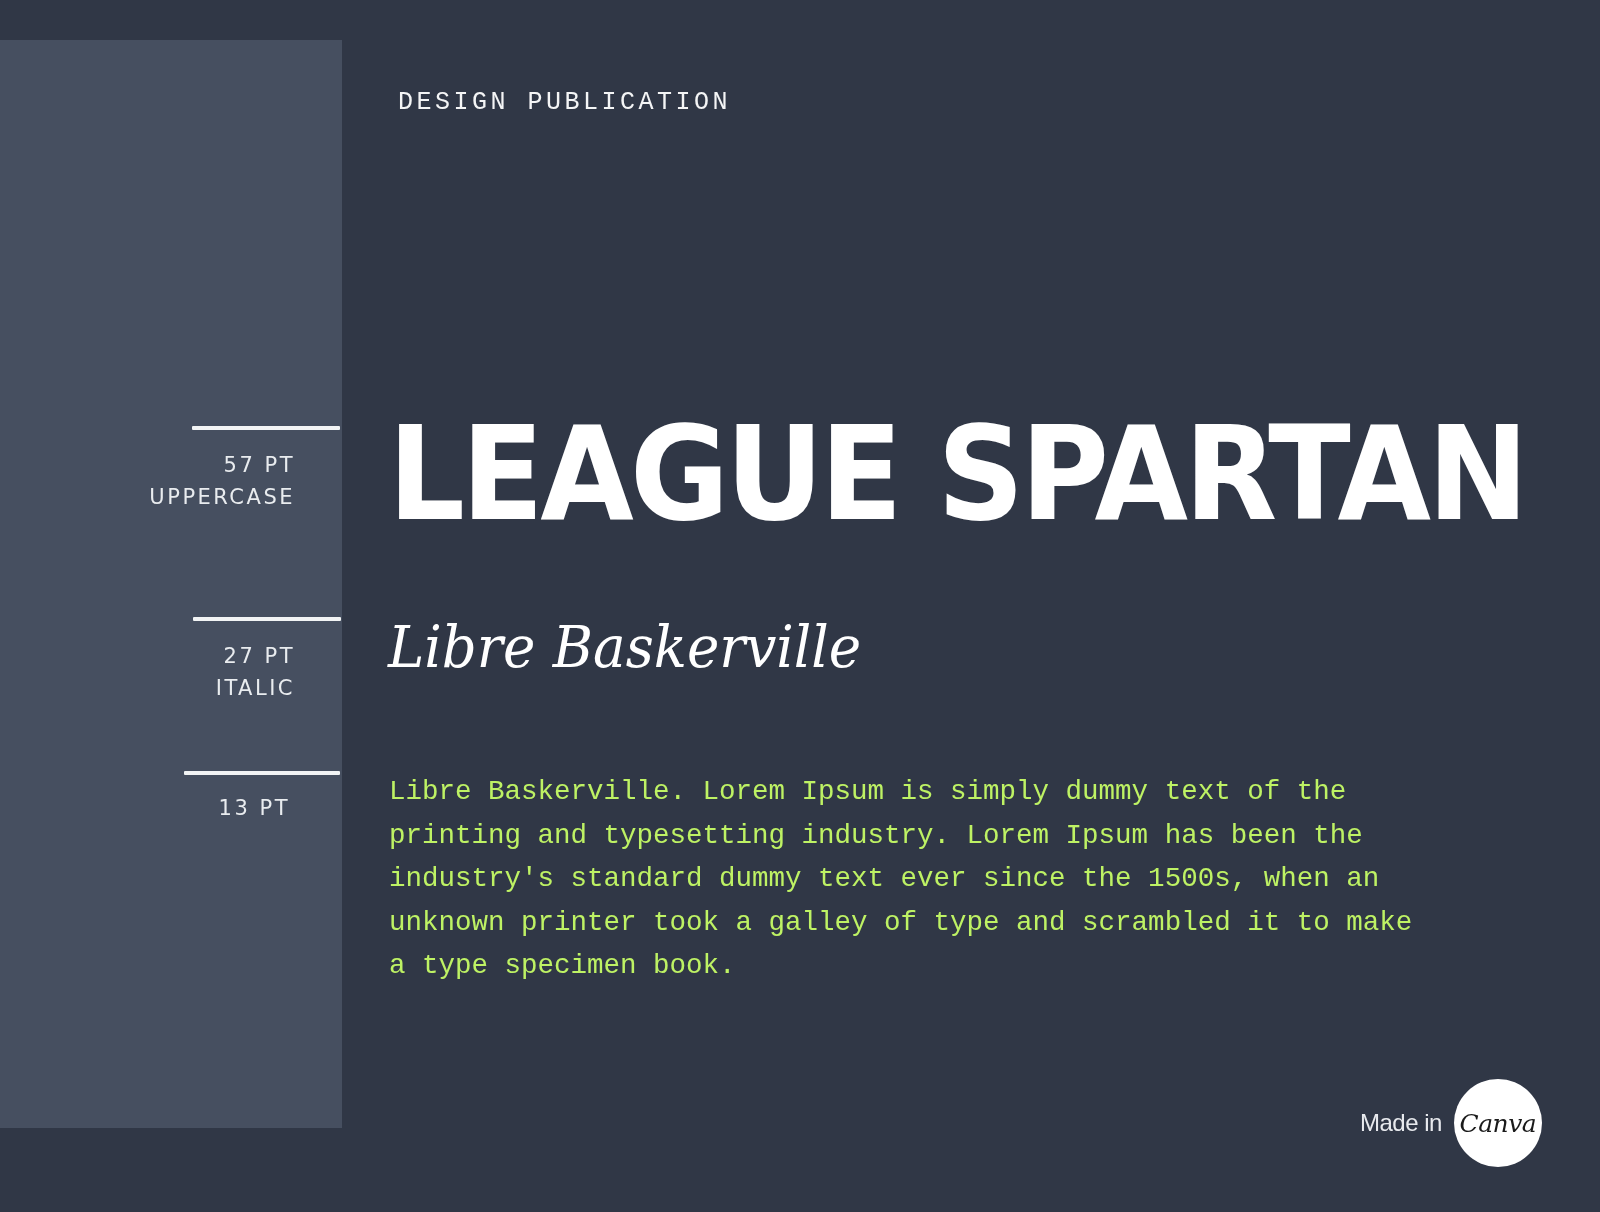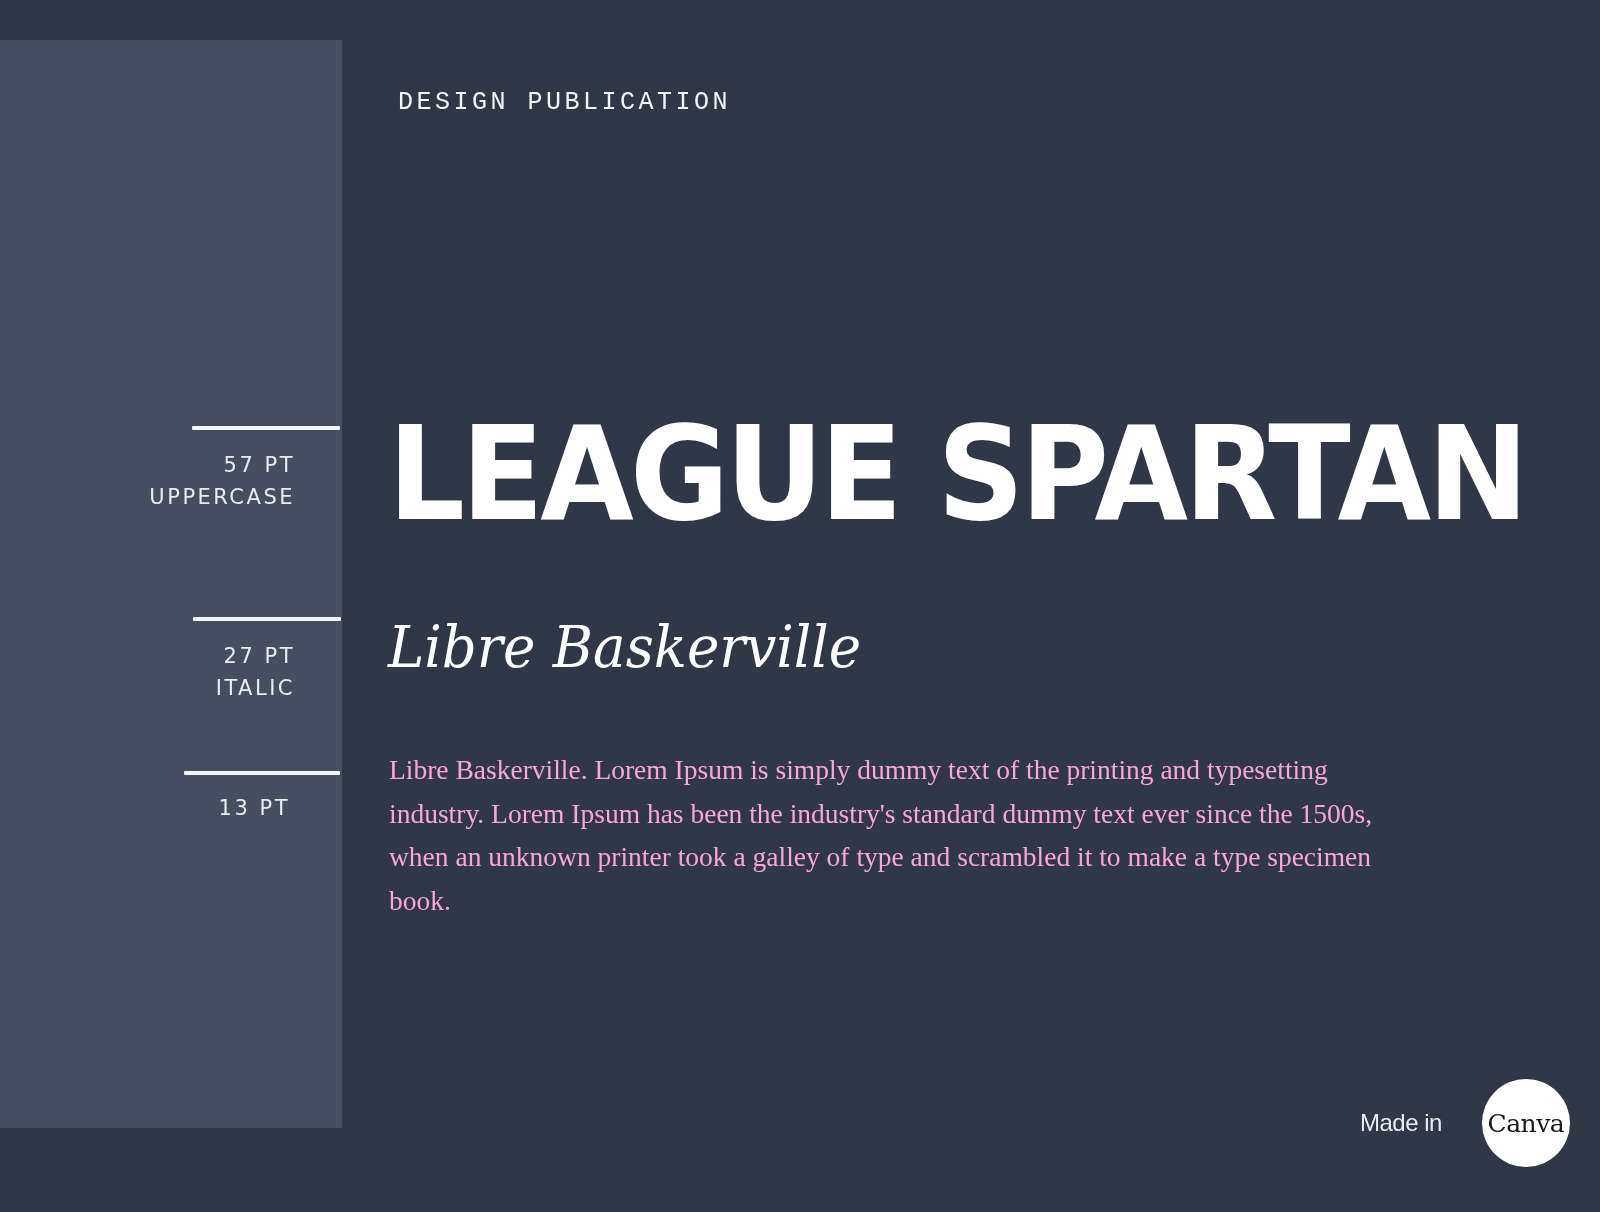--- a/index.html
+++ b/index.html
@@ -38,38 +38,38 @@
     line-height: 140px; white-space: nowrap;
     transform: scaleX(0.93); transform-origin: left center;
   }
   .subhead {
     position: absolute; left: 388px; top: 612px;
     color: #ffffff; font-size: 57px; font-style: italic;
     font-family: "DejaVu Serif", serif; line-height: 70px; white-space: nowrap;
     transform: scaleX(0.96); transform-origin: left center;
   }
   .body-text {
-    position: absolute; left: 389px; top: 748px; width: 1030px;
-    color: #f9a8d4; font-size: 27.5px; line-height: 43.5px;
-    font-family: Liberation Serif, serif;
+    position: absolute; left: 389px; top: 770px; width: 1030px;
+    color: #bef264; font-size: 27.5px; line-height: 43.5px;
+    font-family: Liberation Mono, monospace;
   }
   .badge {
     position: absolute; left: 1360px; top: 1078px; height: 90px;
-    display: flex; align-items: center; gap: 28px;
+    display: flex; align-items: center;
   }
   .badge-text {
     color: #e8eaee; font-size: 24px; font-family: "Liberation Sans", sans-serif;
     letter-spacing: -0.5px; margin-right: 12px;
   }
   .badge-circle {
     width: 88px; height: 88px; border-radius: 50%;
     background: #ffffff; display: flex; align-items: center; justify-content: center;
   }
   .badge-logo {
-    color: #1a1a1a; font-family: "DejaVu Serif", serif; 
+    color: #1a1a1a; font-family: "DejaVu Serif", serif; font-style: italic;
     font-size: 25px; letter-spacing: -0.5px;
   }
 </style>
 </head>
 <body>
 
 <div class="sidebar">
   <div class="rule" style="left:192px; top:386px; width:148px;"></div>
   <div class="spec-label" style="top:409px; right:47px;">57 PT</div>
   <div class="spec-label" style="top:441px; right:47px;">UPPERCASE</div>

